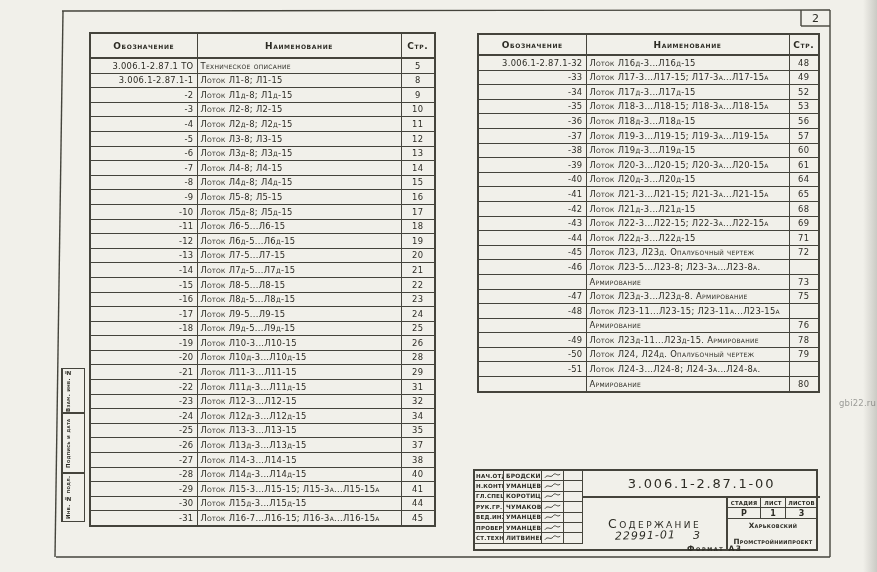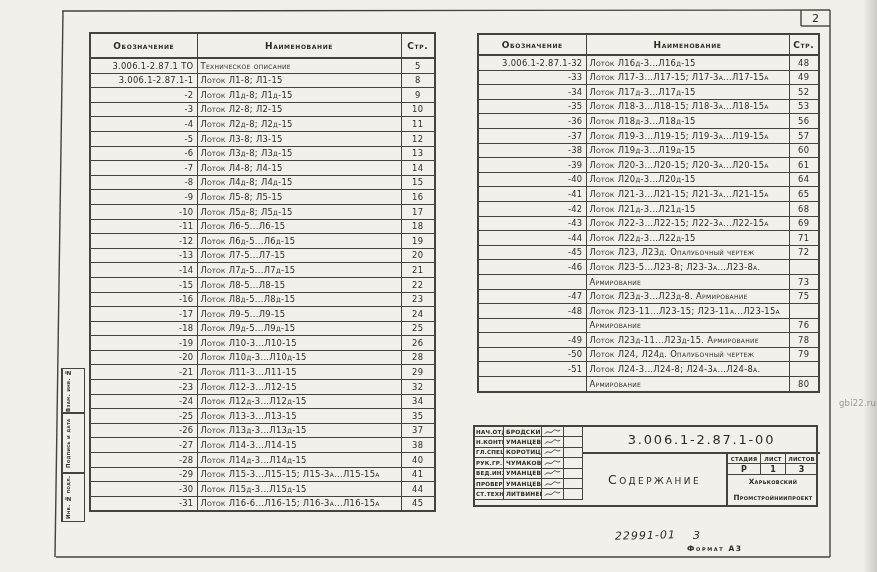--- a/index.html
+++ b/index.html
@@ -34,21 +34,21 @@
   .mbox{position:absolute;left:61px;width:24px;border:1.4px solid var(--line);box-sizing:border-box;display:flex;}
   .mbox .mlabel{
     width:10px;border-right:1px solid var(--line);display:flex;align-items:center;justify-content:center;
     writing-mode:vertical-rl;transform:rotate(180deg);
     font-size:5.5px;font-weight:700;letter-spacing:.4px;color:var(--ink);
     font-variant:small-caps;white-space:nowrap;overflow:hidden;
   }
   .mbox .mempty{flex:1;}
 
   
-  .titleblock{left:473px;top:425px;width:345px;height:82px;border:2px solid var(--line);box-sizing:border-box;}
+  .titleblock{left:473px;top:469px;width:345px;height:82px;border:2px solid var(--line);box-sizing:border-box;}
   .tb-cell{position:absolute;box-sizing:border-box;color:var(--ink);}
   .sig-area{left:0;top:0;width:108px;height:78px;}
   .sig-row{display:grid;grid-template-columns:29px 38px 22px 19px;height:10.4px;}
   .sig-row>div{border-right:1px solid var(--line);border-bottom:1px solid var(--line);overflow:hidden;display:flex;align-items:center;}
   .sig-role{font-size:5.6px;font-weight:700;letter-spacing:.2px;text-transform:uppercase;padding-left:1px;color:var(--ink);}
   .sig-name{font-size:5.9px;font-weight:700;letter-spacing:.2px;text-transform:uppercase;padding-left:2px;color:var(--ink);}
   .sig-mark{justify-content:center;}
   .docnum-cell{left:108px;top:0;width:237px;height:27px;border-bottom:2px solid var(--line);
     display:flex;align-items:center;justify-content:center;
     font-size:13px;letter-spacing:1.8px;font-weight:500;}
@@ -244,20 +244,25 @@
           <td class="c-name">Лоток Л10д-3...Л10д-15</td>
           <td class="c-page">28</td>
         </tr>
 
         <tr>
           <td class="c-des">-21</td>
           <td class="c-name">Лоток Л11-3...Л11-15</td>
           <td class="c-page">29</td>
         </tr>
 
+        <tr>
+          <td class="c-des">-22</td>
+          <td class="c-name">Лоток Л11д-3...Л11д-15</td>
+          <td class="c-page">31</td>
+        </tr>
 
         <tr>
           <td class="c-des">-23</td>
           <td class="c-name">Лоток Л12-3...Л12-15</td>
           <td class="c-page">32</td>
         </tr>
 
         <tr>
           <td class="c-des">-24</td>
           <td class="c-name">Лоток Л12д-3...Л12д-15</td>
@@ -295,21 +300,21 @@
         </tr>
 
         <tr>
           <td class="c-des">-30</td>
           <td class="c-name">Лоток Л15д-3...Л15д-15</td>
           <td class="c-page">44</td>
         </tr>
 
         <tr>
           <td class="c-des">-31</td>
-          <td class="c-name">Лоток Л16-6...Л16-15; Л16-3а...Л16-15а</td>
+          <td class="c-name">Лоток Л16-7...Л16-15; Л16-3а...Л16-15а</td>
           <td class="c-page">45</td>
         </tr>
       </tbody>
   </table>
 
   <table id="right-table" class="sheet-table abs" style="left:477px;top:33px;width:341px;">
     <colgroup>
         <col style="width:108px">
         <col style="width:203px">
         <col style="width:30px">

